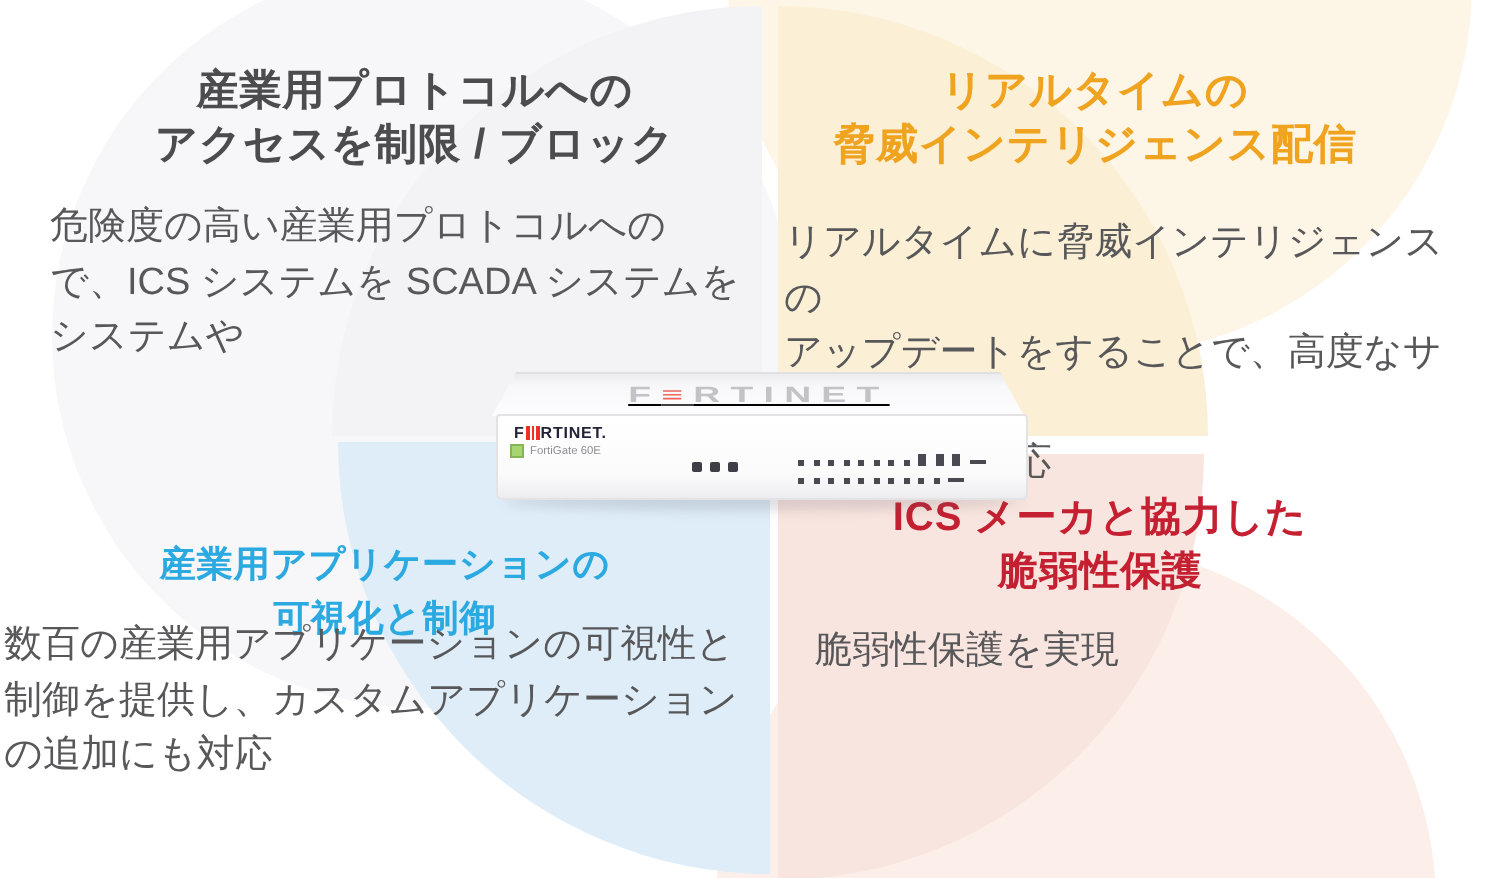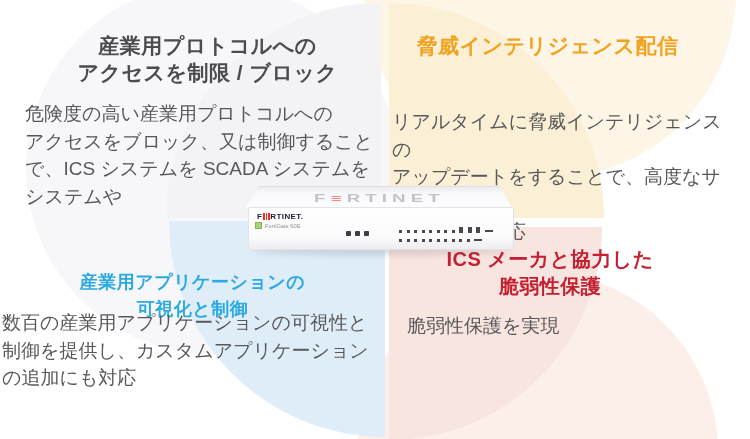--- a/index.html
+++ b/index.html
@@ -10,21 +10,21 @@
   }
   #bg{position:absolute;left:0;top:0;width:750px;height:439px;}
   .txt{position:absolute;}
   .heading{font-weight:bold;text-align:center;line-height:27px;letter-spacing:.5px;}
   .h-tl{color:var(--h-tl);font-size:21px;text-align:center;}
   .h-tr{color:var(--h-tr);font-size:21px;}
   .h-bl{color:var(--h-bl);font-size:18px;margin-top:15px;}
   .h-br{color:var(--h-br);font-size:20px;}
   .body-text{color:var(--body-text);font-size:19px;line-height:27.5px;text-align:left;}
   
-  .dev{position:absolute;}
+  .dev{position:absolute;text-decoration:underline;}
   .dev-top{
     left:246px;top:186px;width:266px;height:21px;
     background:linear-gradient(#ececee,#f8f8fa 30%,#fdfdfe);
     clip-path:polygon(4.5% 0,95.5% 0,100% 100%,0 100%);
     border-top:1px solid #e0e0e3;
     display:flex;align-items:center;justify-content:center;
   }
   .emb-logo{
     font-size:11px;font-weight:800;color:#c2c2c7;letter-spacing:3px;
     transform:scaleX(1.7);white-space:nowrap;
@@ -69,26 +69,26 @@
   <path d="M385,221 L169,221 A216,216 0 0 0 385,437 Z" fill="var(--q-bl)"></path>
   <path d="M389,227 L389,440 A213,213 0 0 0 602,227 Z" fill="var(--q-br)"></path>
 </svg>
 
 <div class="txt heading h-tl" style="left:10px;top:32px;width:395px;">
   <div>産業用プロトコルへの</div>
   <div>アクセスを制限 / ブロック</div>
 </div>
 <div class="txt body-text" style="left:25px;top:100px;width:370px;">
   <div>危険度の高い産業用プロトコルへの</div>
-  <div>アクセスをブロック、又は制御すること</div>
   <div>で、ICS システムを SCADA システムを</div>
   <div>システムや</div>
 </div>
 
 <div class="txt heading h-tr" style="left:390px;top:32px;width:315px;">
+  <div>リアルタイムの</div>
   <div>脅威インテリジェンス配信</div>
 </div>
 <div class="txt body-text" style="left:392px;top:108px;width:340px;">
   <div>リアルタイムに脅威インテリジェンスの</div>
   <div>アップデートをすることで、高度なサイ</div>
   <div>バー脅威に対応</div>
 </div>
 
 <div class="txt heading h-bl" style="left:20px;top:254px;width:345px;">
   <div>産業用アプリケーションの</div>

